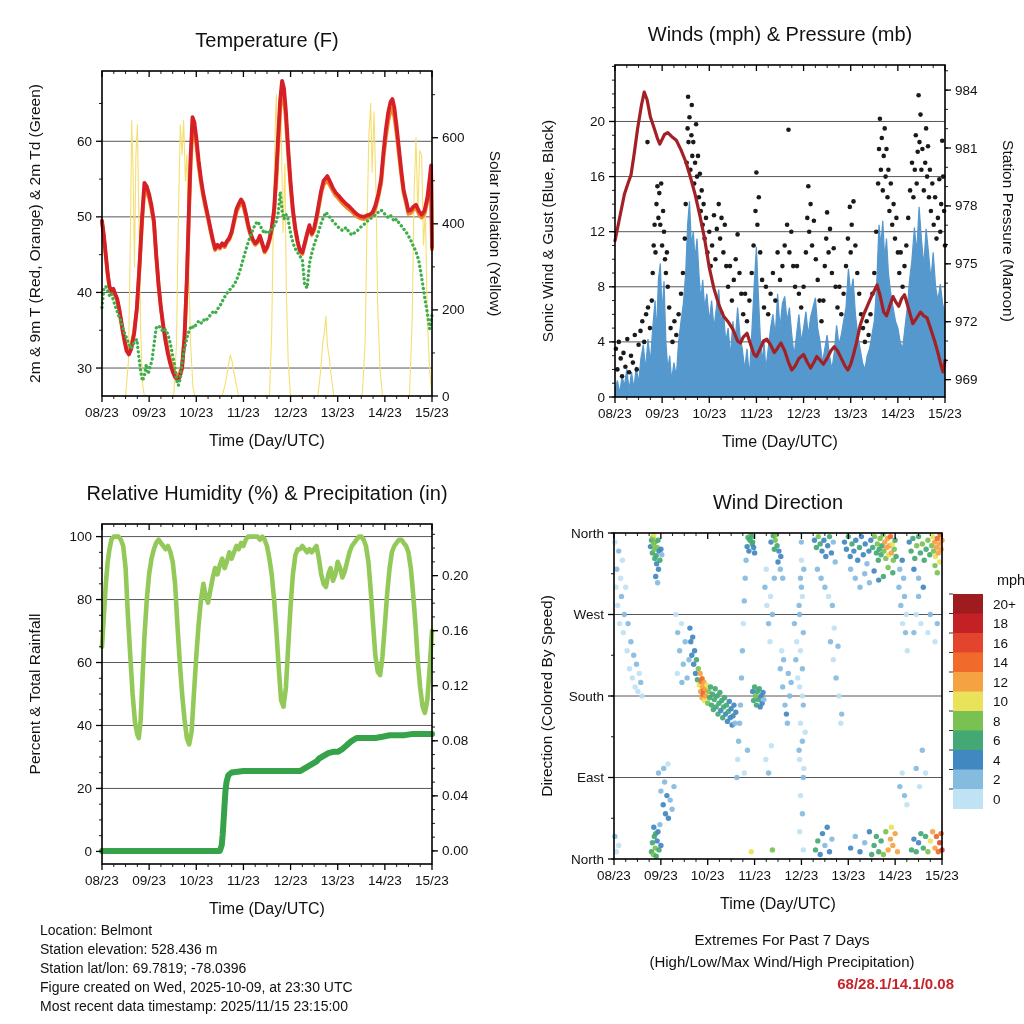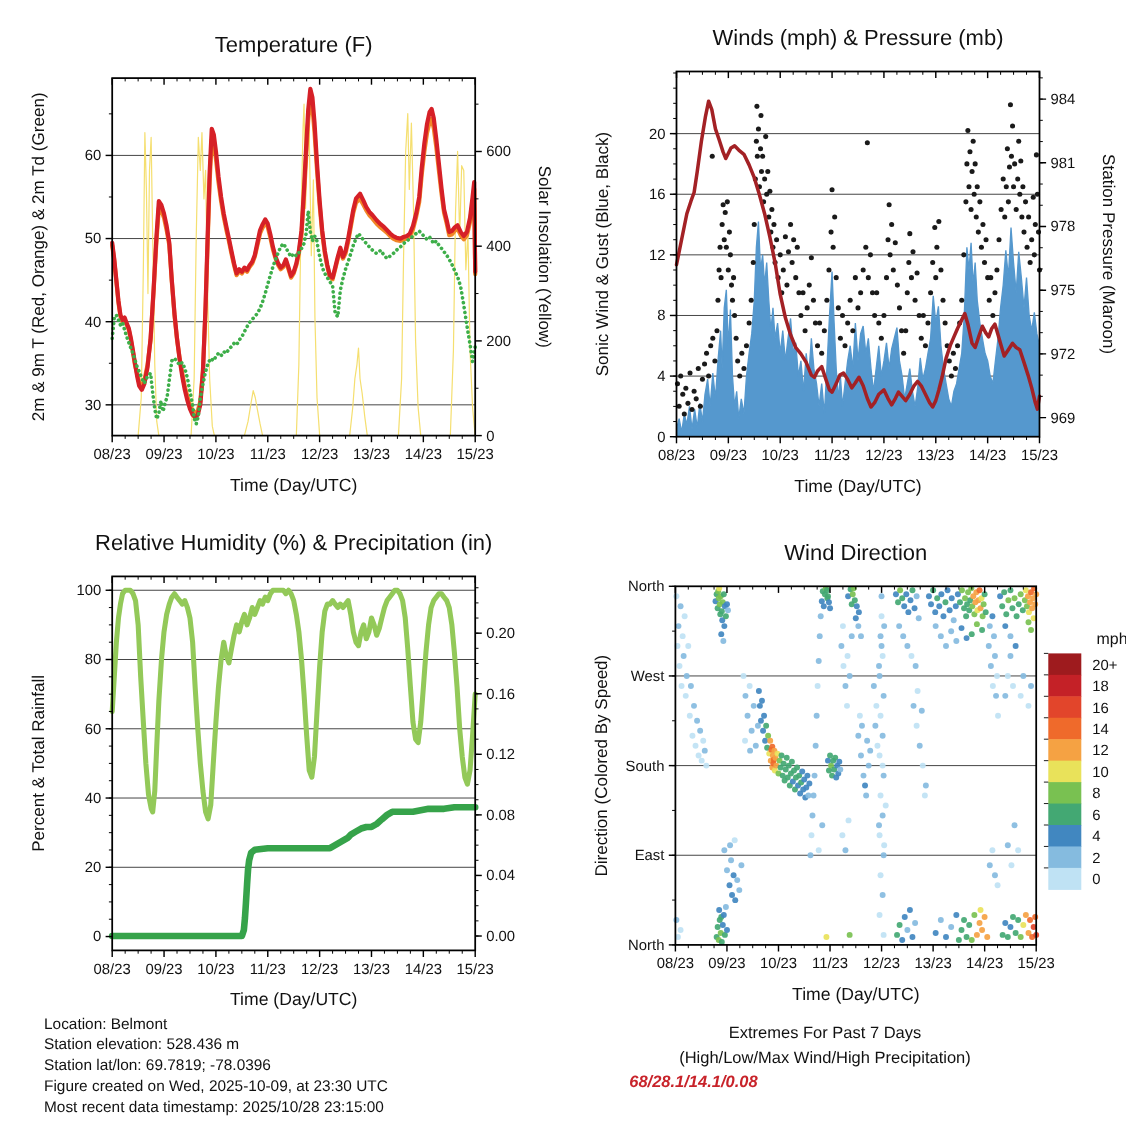--- a/index.html
+++ b/index.html
@@ -1,22 +1,22 @@
 <!DOCTYPE html>
 <html><head>
 <meta charset="utf-8">
 <style>
   html,body{margin:0;padding:0;background:#fff;}
   #page{position:relative;width:1024px;height:1024px;background:#fff;overflow:hidden;
         font-family:"Liberation Sans", sans-serif;color:#111;}
   #plots{position:absolute;left:0;top:0;}
   .footer-left{position:absolute;left:40px;top:921px;font-size:14px;line-height:19px;color:#111;}
-  .footer-right{position:absolute;left:572px;top:929px;width:356px;font-size:15px;line-height:22px;color:#111;}
+  .footer-right{position:absolute;left:604px;top:929px;width:356px;font-size:15px;line-height:22px;color:#111;}
   .fr-line{text-align:center;}
-  .fr-value{padding-right:6px;font-weight:bold;font-style:italic;}
+  .fr-value{text-align:right;padding-right:6px;font-weight:bold;}
   svg text{font-family:"Liberation Sans", sans-serif;}
 </style>
 </head>
 <body>
 
 <div id="page">
   <svg id="plots" width="1024" height="1024" viewBox="0 0 1024 1024">
       <g>
         <line x1="102" x2="432" y1="368.0348837209302" y2="368.0348837209302" stroke="#444" stroke-width="0.9"></line>
         <line x1="102" x2="432" y1="292.45348837209303" y2="292.45348837209303" stroke="#444" stroke-width="0.9"></line>
@@ -1191,21 +1191,21 @@
         <line x1="949" x2="953" y1="789" y2="789" stroke="#000" stroke-width="0.8"></line>
         <text x="993" y="803.75" text-anchor="start" font-size="13.5" fill="#111">0</text>
       </g>
     </svg>
 
   <div class="footer-left">
     <div>Location: Belmont</div>
     <div>Station elevation: 528.436 m</div>
     <div>Station lat/lon: 69.7819; -78.0396</div>
     <div>Figure created on Wed, 2025-10-09, at 23:30 UTC</div>
-    <div>Most recent data timestamp: 2025/10/28 23:15:00</div>
+    <div>Most recent data timestamp: 2025/11/15 23:15:00</div>
   </div>
 
   <div class="footer-right">
     <div class="fr-line">Extremes For Past 7 Days</div>
     <div class="fr-line">(High/Low/Max Wind/High Precipitation)</div>
     <div class="fr-value" id="extremes-value" style="color: rgb(200, 35, 42);">68/28.1/14.1/0.08</div>
   </div>
 </div>
 
 </body></html>

